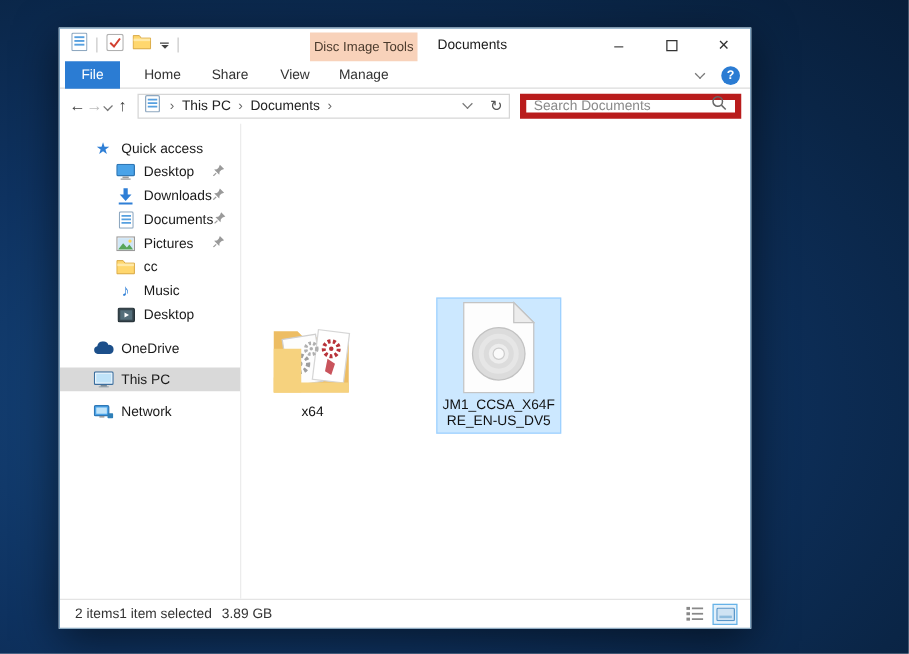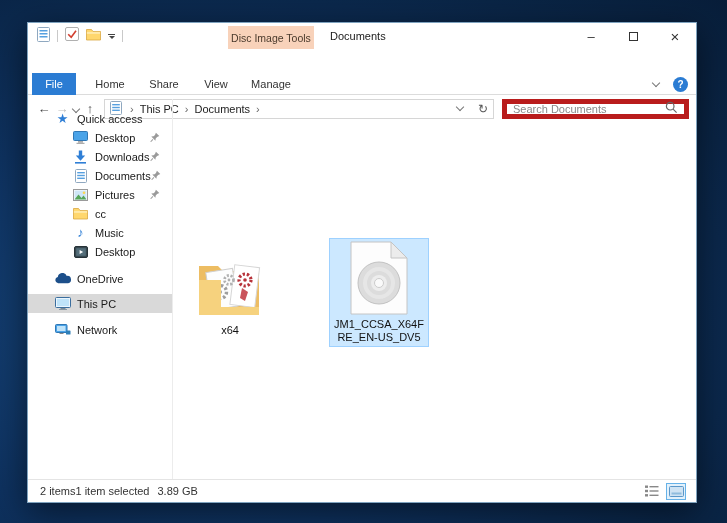--- a/index.html
+++ b/index.html
@@ -3,21 +3,21 @@
 <meta charset="utf-8">
 <style>
   * { margin:0; padding:0; box-sizing:border-box; }
   html,body { width:727px; height:523px; overflow:hidden; }
   body {
     font-family:"Liberation Sans", sans-serif;
     background: radial-gradient(ellipse at 28% 62%, #17487f 0%, #0e3260 45%, #0a2546 80%, #081e3a 100%);
     position:relative;
   }
   .window {
-    position:absolute; left:27px; top:22px; width:670px; height:481px;
+    position:absolute; left:47px; top:22px; width:554px; height:481px;
     background:#fff; border:1px solid #7fa3bf;
     box-shadow:0 10px 34px rgba(0,0,0,.55);
   }
   
   .titlebar { position:relative; height:26px; display:flex; align-items:center; }
   .qat { display:flex; align-items:center; gap:7px; padding-left:9px; }
   .qat-sep { width:1px; height:12px; background:#c9c9c9; }
   .caret-btn { display:flex; flex-direction:column; align-items:center; gap:1px; }
   .caret-bar { width:7px; border-top:1.5px solid #444; }
   .caret-tri { width:0; height:0; border-left:3.5px solid transparent; border-right:3.5px solid transparent; border-top:3.5px solid #444; }
@@ -25,21 +25,21 @@
     position:absolute; left:200px; top:3px; width:86px; height:23px;
     background:#f8d2ba; color:#4a3a2c; font-size:10.5px;
     display:flex; align-items:center; justify-content:center;
   }
   .win-title { position:absolute; left:302px; top:0; line-height:26px; font-size:11px; color:#1a1a1a; }
   .win-controls { position:absolute; right:0; top:0; height:26px; display:flex; }
   .win-btn { width:42px; height:26px; display:flex; align-items:center; justify-content:center; color:#333; font-size:13px; cursor:default; }
   .max-box { width:9px; height:9px; border:1px solid #333; }
   .win-btn.close { font-size:15px; }
   
-  .tabsrow { position:relative; height:22px; border-bottom:1px solid #dcdcdc; font-size:11px; color:#333;margin-top:24px; }
+  .tabsrow { position:relative; height:22px; border-bottom:1px solid #dcdcdc; font-size:11px; color:#333; }
   .tab { position:absolute; top:0; height:22px; display:flex; align-items:center; justify-content:center; }
   .tab.file { left:4px; width:44px; background:#2b7cd3; color:#fff; }
   .tab.home { left:58px; width:48px; }
   .tab.share { left:112px; width:48px; }
   .tab.view { left:166px; width:44px; }
   .tab.manage { left:200px; width:86px; }
   .ribbon-right { position:absolute; right:8px; top:0; height:22px; display:flex; align-items:center; gap:14px; }
   .chev-down { width:6px; height:6px; border-right:1.4px solid #777; border-bottom:1.4px solid #777; transform:rotate(45deg); margin-top:-3px; }
   .help-circle { width:15px; height:15px; border-radius:50%; background:#2b7cd3; color:#fff; font-size:10px; font-weight:bold; display:flex; align-items:center; justify-content:center; }
   

